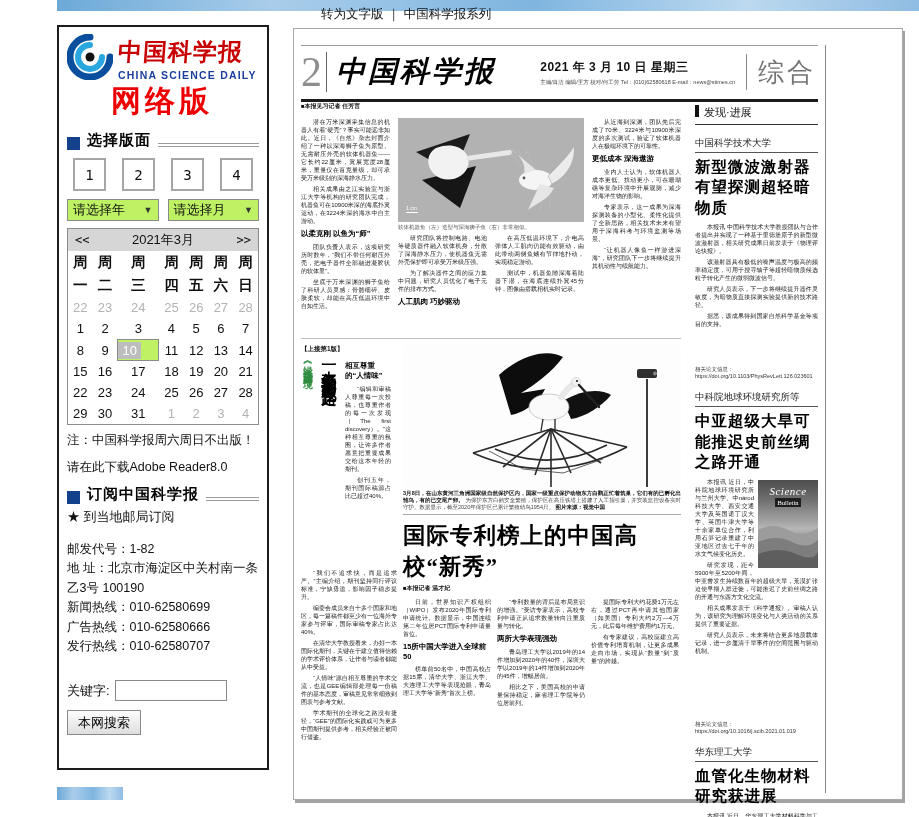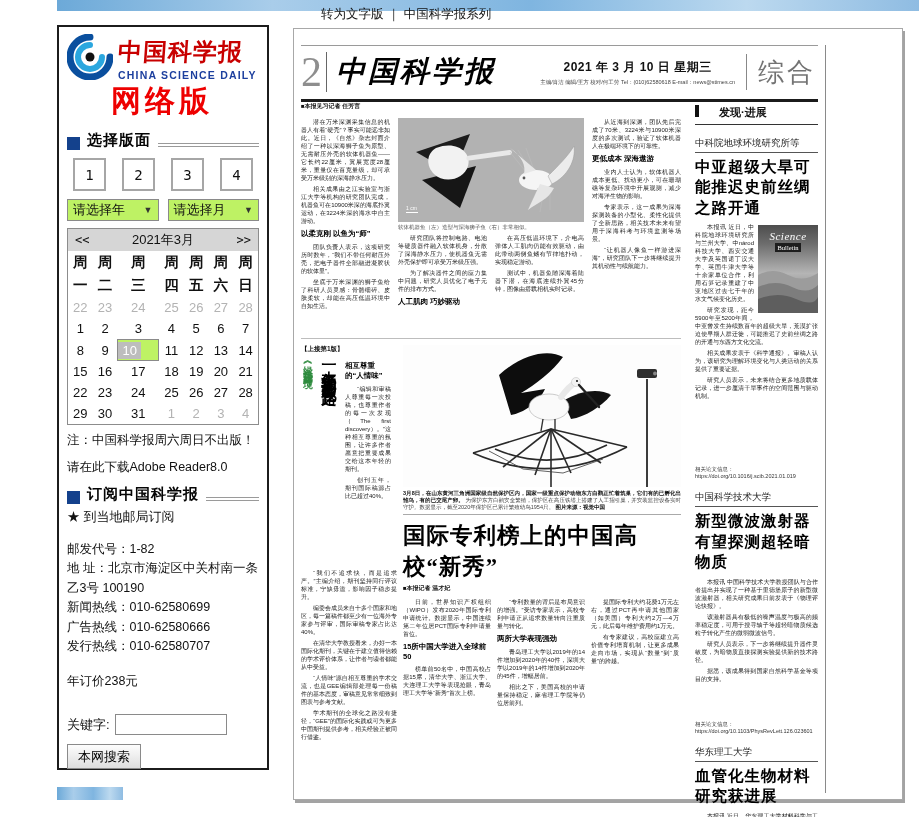--- a/index.html
+++ b/index.html
@@ -47,21 +47,21 @@
 .btn-search{margin-top:9px;width:74px;height:25px;font-size:13px;border:1px solid #8a8a8a;background:linear-gradient(#fdfdfd,#dedede);cursor:pointer}
 
 .paper{position:absolute;left:293px;top:28px;width:610px;height:772px;background:#fff;border:1px solid #a8a8a8;box-shadow:2px 3px 0 #a3a3a3}
 .pin{position:absolute;left:7px;top:4px;width:517px}
 .vrule{position:absolute;left:531px;top:16px;height:748px;border-left:1px solid #8a8a8a}
 .m-topline{border-top:1px solid #9a9a9a;margin-top:12px}
 .masthead{display:flex;align-items:center;height:52px}
 .pg-no{font-size:42px;color:#8e8e8e;font-family:"Liberation Serif",serif;line-height:1}
 .m-div{width:1px;height:40px;background:#666;margin:0 9px 0 4px}
 .m-brand{font-size:29px;font-weight:bold;font-family:"DejaVu Serif",serif;font-style:italic;letter-spacing:3px;color:#000}
-.m-right{margin-left:auto;text-align:center}
+.m-right{margin-left:auto;text-align:left}
 .m-date{font-size:12px;font-weight:bold;letter-spacing:.5px}
 .m-editors{font-size:5.5px;color:#444;margin-top:3px}
 .m-div2{width:1px;height:36px;background:#888;margin:0 11px}
 .m-section{font-size:26px;color:#737373;letter-spacing:3px;font-family:"Liberation Serif",serif;padding-right:2px}
 .m-thick{height:3px;background:#1b1b1b;margin-top:1px}
 .mainarea{width:380px}
 .lead-hl{font-size:31px;font-weight:bold;letter-spacing:1px;margin:9px 0 3px;color:#000}
 .lead-by{font-size:6px;font-weight:bold;margin-bottom:7px}
 .lead-cols{display:flex;gap:8px;height:214px;overflow:hidden}
 .c89{width:89px;overflow:hidden}
@@ -85,21 +85,21 @@
 .bird-cap{font-size:5.5px;color:#444;line-height:7px;margin:3px 0 2px;text-align:justify}
 .bird-cap b{color:#111}
 .src{font-weight:bold;color:#111}
 .hr2{border-top:1px solid #aaa;margin:3px 0 2px}
 .pat-hl{font-size:22.5px;font-weight:bold;font-family:"Liberation Serif",serif;margin:5px 0 2px;letter-spacing:1px;color:#000}
 .pat-by{font-size:6px;font-weight:bold;margin-bottom:5px}
 .pat-cols{display:flex;gap:6px;height:196px;overflow:hidden}
 .c88{width:88px;overflow:hidden}
 
 .rightcol{position:absolute;left:394px;top:72px;width:123px}
-.rc-sec{display:flex;align-items:flex-start;gap:20px;font-size:11px;font-weight:bold}
+.rc-sec{display:flex;align-items:flex-start;gap:5px;font-size:11px;font-weight:normal}
 .rc-bar{width:4px;height:12px;background:#111}
 .rc-secline{border-top:1px solid #333;margin:4px 0 12px}
 .kicker{font-size:9.5px;color:#222}
 .krule{border-top:1px solid #555;margin:2px 0 4px}
 .rc-hl{font-size:15.5px;font-weight:bold;font-family:"Liberation Serif",serif;line-height:1.32;margin-bottom:5px;color:#000;letter-spacing:1px}
 .rc-body{font-size:6px;overflow:hidden}
 .rc-body p{font-size:6px;line-height:8px;text-align:justify;color:#222;margin-bottom:3px;text-indent:12px}
 .b1{height:240px}.b2{height:140px}.b3{height:100px}
 .cover{float:right;width:60px;height:88px;margin:2px 0 3px 4px;background:linear-gradient(180deg,#4d4d4d 0%,#6e6e6e 22%,#b5b5b5 55%,#8b8b8b 80%,#707070 100%);color:#fff;text-align:center;font-family:"Liberation Serif",serif;position:relative}
 .cover .c1{font-size:11px;font-style:italic;padding-top:5px;letter-spacing:.5px}
@@ -254,21 +254,20 @@
     <div class="dbl"></div>
   </div>
   <div class="star">★ 到当地邮局订阅</div>
   <div class="addr">
       <div>邮发代号：1-82</div>
       <div>地 址：北京市海淀区中关村南一条乙3号 100190</div>
       <div>新闻热线：010-62580699</div>
       <div>广告热线：010-62580666</div>
       <div>发行热线：010-62580707</div>
     </div>
-  <div class="price">年订价238元</div>
 
   <div class="kw">
     <span>关键字:</span>
     <input placeholder="" style="">
   </div>
   <button class="btn-search">本网搜索</button>
 </div>
 
 <div class="paper">
   <div class="vrule"></div>
@@ -452,20 +451,33 @@
     </div>
 
     <div class="rightcol">
       <div class="rc-sec">
         <div class="rc-bar"></div>
         <span>发现·进展</span>
       </div>
       <div class="rc-secline"></div>
 
       <div>
+        <div class="kicker">中国科学技术大学</div>
+        <div class="krule"></div>
+        <div class="rc-hl">新型微波激射器 有望探测超轻暗物质</div>
+        <div class="rc-body b2">
+            <p>本报讯 中国科学技术大学教授团队与合作者提出并实现了一种基于里德堡原子的新型微波激射器，相关研究成果日前发表于《物理评论快报》。</p>
+            <p>该激射器具有极低的噪声温度与极高的频率稳定度，可用于搜寻轴子等超轻暗物质候选粒子转化产生的微弱微波信号。</p>
+            <p>研究人员表示，下一步将继续提升器件灵敏度，为暗物质直接探测实验提供新的技术路径。</p>
+            <p>据悉，该成果得到国家自然科学基金等项目的支持。</p>
+          </div>
+        <div class="linkline">相关论文信息：https://doi.org/10.1103/PhysRevLett.126.023601</div>
+      </div>
+
+      <div>
         <div class="kicker">中科院地球环境研究所等</div>
         <div class="krule"></div>
         <div class="rc-hl">中亚超级大旱可能推迟史前丝绸之路开通</div>
         <div class="rc-body b1">
           <div class="cover">
             <div class="c1">Science</div>
             <div><span class="c2">Bulletin</span></div>
             <svg width="60" height="58" viewBox="0 0 60 58">
               <path d="M0 20 Q15 12 30 20 T60 18 V58 H0 Z" fill="#9c9c9c"></path>
               <path d="M0 32 Q18 24 34 32 T60 30 V58 H0 Z" fill="#7d7d7d"></path>
@@ -476,33 +488,20 @@
               <p>本报讯 近日，中科院地球环境研究所与兰州大学、中národ科技大学、西安交通大学及英国诺丁汉大学、英国牛津大学等十余家单位合作，利用石笋记录重建了中亚地区过去七千年的水文气候变化历史。</p>
               <p>研究发现，距今5900年至5200年间，中亚曾发生持续数百年的超级大旱，荒漠扩张迫使早期人群迁徙，可能推迟了史前丝绸之路的开通与东西方文化交流。</p>
               <p>相关成果发表于《科学通报》。审稿人认为，该研究为理解环境变化与人类活动的关系提供了重要证据。</p>
               <p>研究人员表示，未来将结合更多地质载体记录，进一步厘清干旱事件的空间范围与驱动机制。</p>
             </div>
         </div>
         <div class="linkline">相关论文信息：https://doi.org/10.1016/j.scib.2021.01.019</div>
       </div>
 
       <div>
-        <div class="kicker">中国科学技术大学</div>
-        <div class="krule"></div>
-        <div class="rc-hl">新型微波激射器 有望探测超轻暗物质</div>
-        <div class="rc-body b2">
-            <p>本报讯 中国科学技术大学教授团队与合作者提出并实现了一种基于里德堡原子的新型微波激射器，相关研究成果日前发表于《物理评论快报》。</p>
-            <p>该激射器具有极低的噪声温度与极高的频率稳定度，可用于搜寻轴子等超轻暗物质候选粒子转化产生的微弱微波信号。</p>
-            <p>研究人员表示，下一步将继续提升器件灵敏度，为暗物质直接探测实验提供新的技术路径。</p>
-            <p>据悉，该成果得到国家自然科学基金等项目的支持。</p>
-          </div>
-        <div class="linkline">相关论文信息：https://doi.org/10.1103/PhysRevLett.126.023601</div>
-      </div>
-
-      <div>
         <div class="kicker">华东理工大学</div>
         <div class="krule"></div>
         <div class="rc-hl">血管化生物材料 研究获进展</div>
         <div class="rc-body b3">
             <p>本报讯 近日，华东理工大学材料科学与工程学院教授课题组在血管化生物材料研究方面取得新进展，相关研究成果发表于《科学进展》。</p>
           </div>
 
       </div>
     </div>
   </div>

